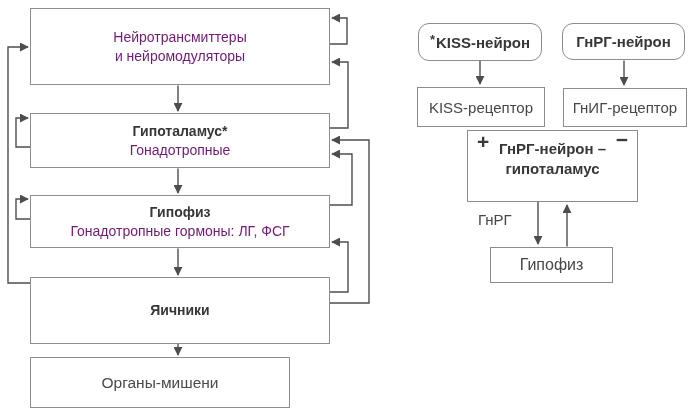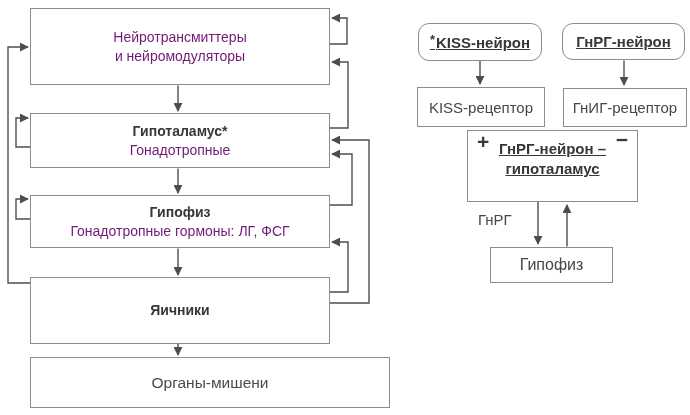--- a/index.html
+++ b/index.html
@@ -25,24 +25,24 @@
   }
   .rounded{border-radius:11px;}
   
   .lbox{font-size:14px;line-height:19px;}
   .lbox .title{font-weight:bold;color:#373737;}
   .lbox .body{color:#701a75;}
   #lb1{left:30px;top:8px;width:300px;height:77px;}
   #lb2{left:30px;top:113px;width:300px;height:55px;}
   #lb3{left:30px;top:195px;width:300px;height:53px;}
   #lb4{left:30px;top:277px;width:300px;height:67px;}
-  #lb5{left:30px;top:357px;width:360px;height:51px;font-size:15.5px;color:#4a4a4a;}
+  #lb5{left:30px;top:357px;width:260px;height:51px;font-size:15.5px;color:#4a4a4a;}
   
   .rbox{font-size:15px;}
-  .rbold{font-weight:bold;color:#373737;text-decoration:underline;}
+  .rbold{font-weight:bold;color:#373737;}
   #rn-kiss{left:418px;top:23px;width:124px;height:38px;}
   #rn-gnrh{left:562px;top:23px;width:123px;height:37px;}
   #rr-kiss{left:417px;top:87px;width:128px;height:40px;color:#474747;}
   #rr-gnih{left:563px;top:88px;width:124px;height:39px;color:#474747;}
   #rmid{left:467px;top:130px;width:171px;height:72px;justify-content:flex-start;padding-top:8px;line-height:20px;}
   #rpit{left:490px;top:247px;width:123px;height:36px;font-size:16px;color:#474747;}
   .sup-ast{position:relative;top:-4px;font-size:13px;margin-right:1px;}
   .sign{position:absolute;font-weight:bold;font-size:21px;line-height:18px;color:#3a3a3a;top:2px;}
   .sign.plus{left:9px;}
   .sign.minus{right:9px;top:0px;}

